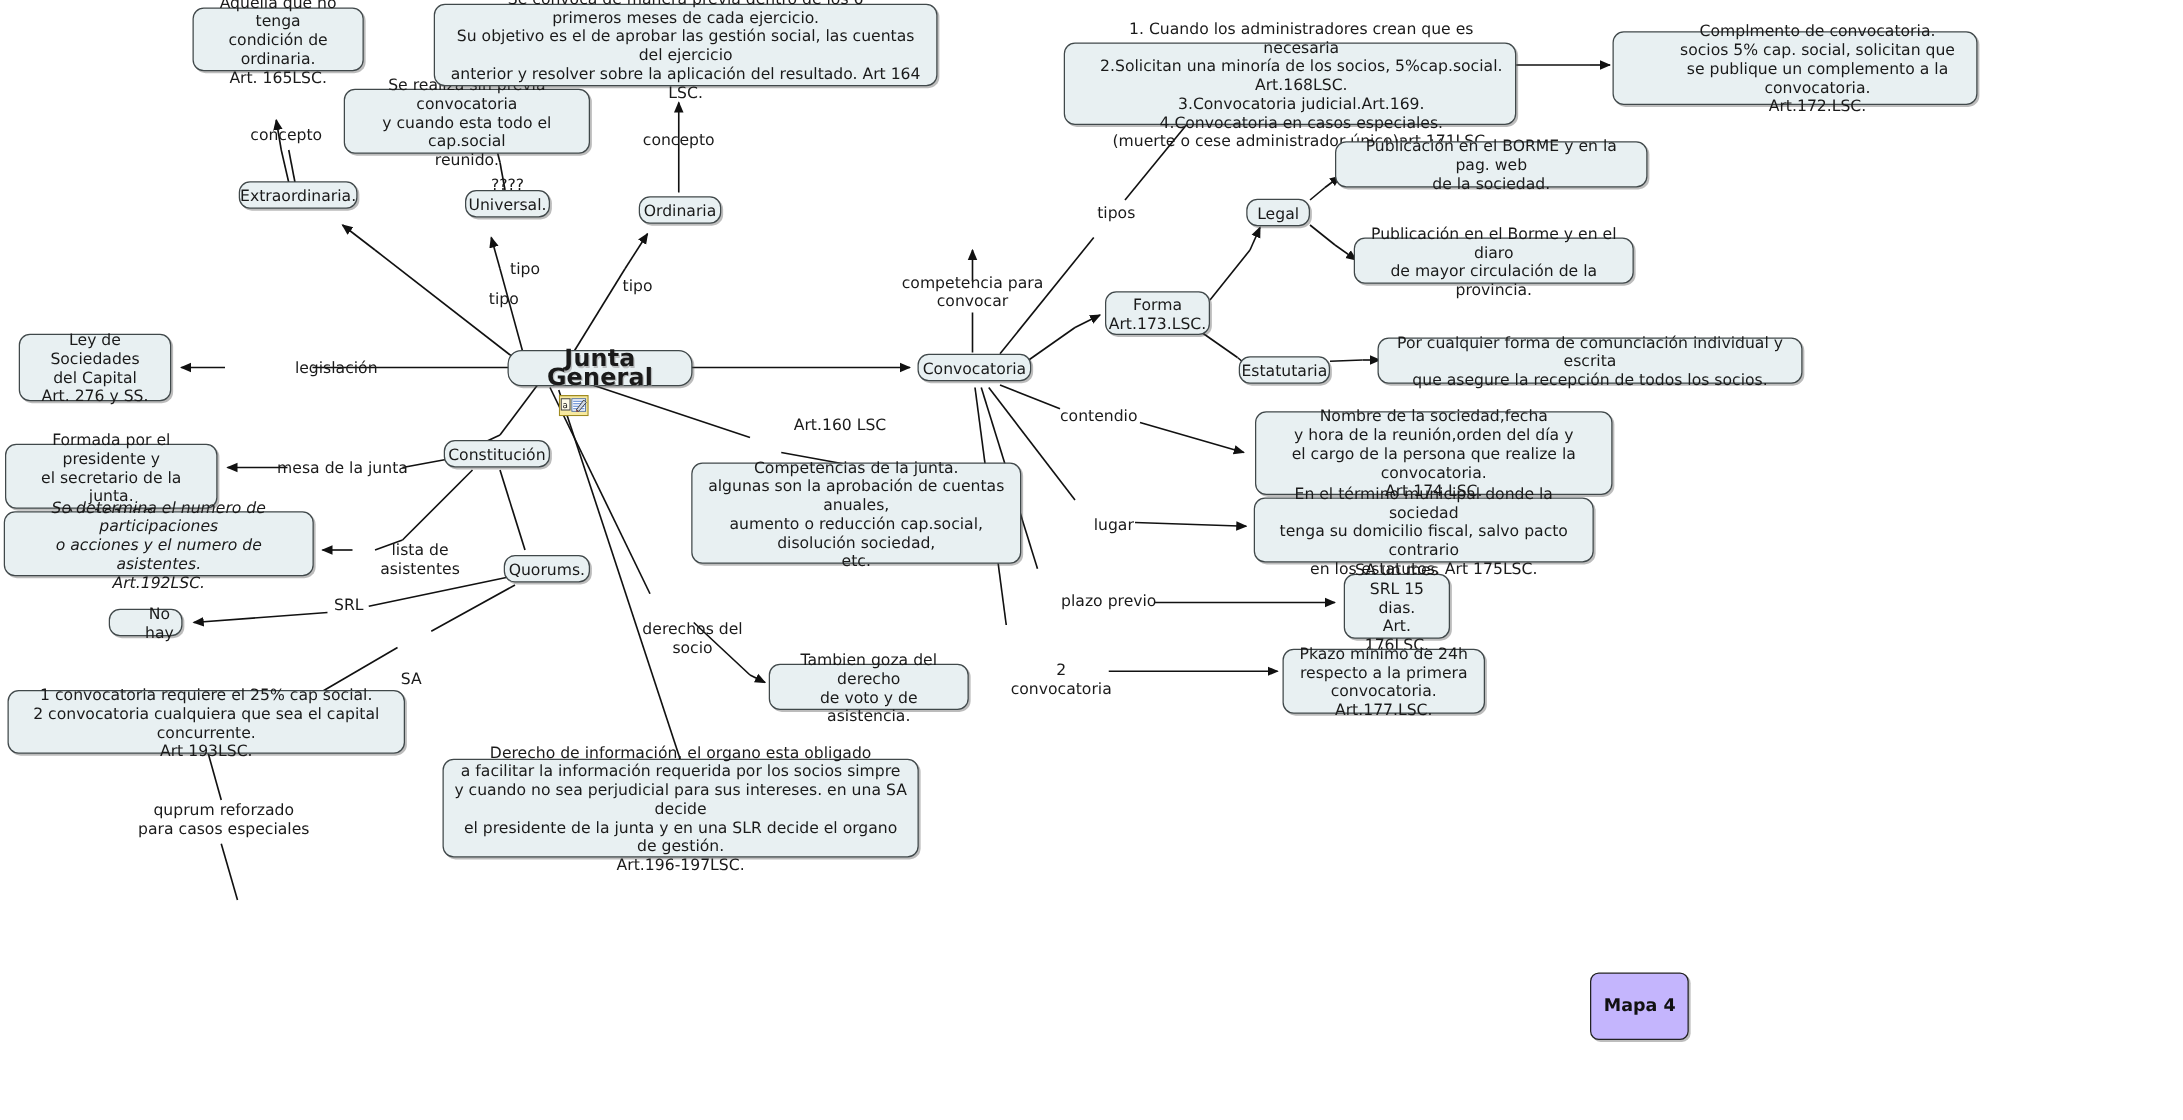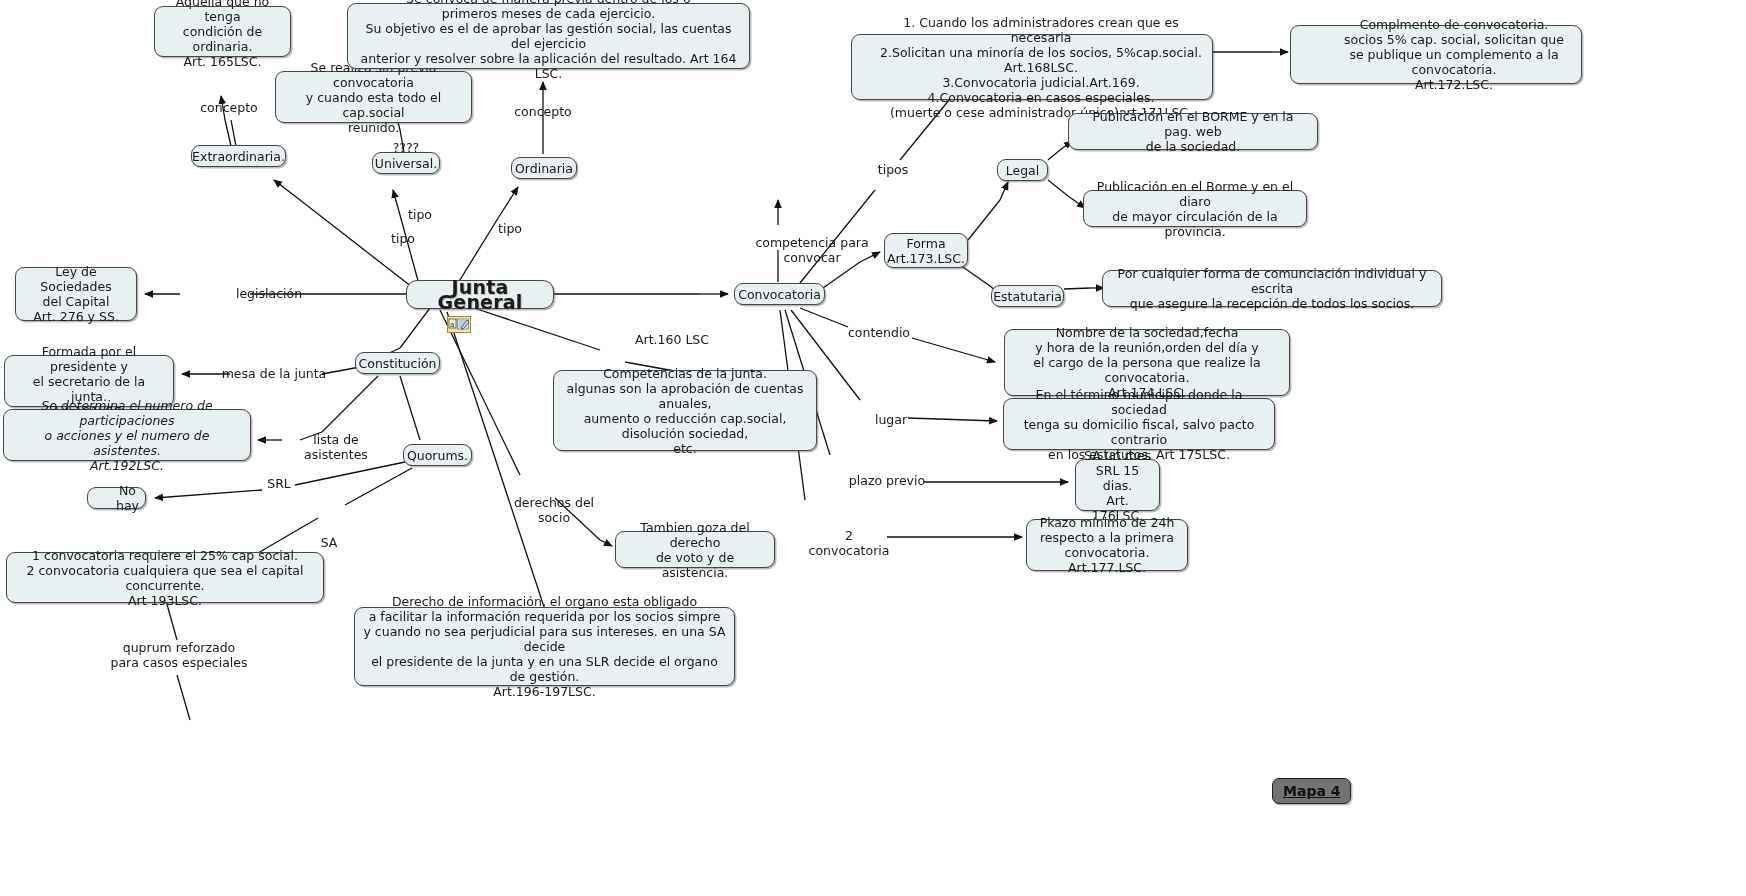--- a/index.html
+++ b/index.html
@@ -51,29 +51,28 @@
     position: absolute;
     font-size: 12.5px;
     line-height: 15px;
     color: #1a1a1a;
     text-align: center;
     white-space: pre-line;
     background: transparent;
   }
   .corner-tag {
     position: absolute;
-    background: #737373;
+    background: #c4b5fd;
     border: 1.5px solid #222;
     border-radius: 7px;
     font-size: 14px;
     font-weight: bold;
-    padding: 4px 10px;
+    padding: 18px 10px;
     color: #111;
     box-shadow: 1.5px 1.5px 0 rgba(90,90,90,0.4);
-    text-decoration: underline;
   }
   .note-icon {
     position: absolute;
     width: 24px;
     height: 17px;
   }
 </style>
 </head>
 <body>
 
@@ -327,21 +326,21 @@
   <div class="edge-label" style="left:316px; top:505px; width:26px;margin-top:30px;">SA</div>
 
   <div class="edge-label" style="left:94px; top:640px; width:170px;">quprum reforzado
 para casos especiales</div>
 
   <div class="edge-label" style="left:627px; top:332px; width:90px;">Art.160 LSC</div>
 
   <div class="edge-label" style="left:508px; top:495px; width:92px;">derechos del
 socio</div>
 
-  <div class="edge-label" style="left:748px; top:218px; width:128px;margin-top:17px;">competencia para
+  <div class="edge-label" style="left:714px; top:218px; width:128px;">competencia para
 convocar</div>
 
   <div class="edge-label" style="left:871px; top:162px; width:44px;">tipos</div>
 
   <div class="edge-label" style="left:845px; top:325px; width:68px;">contendio</div>
 
   <div class="edge-label" style="left:870px; top:412px; width:42px;">lugar</div>
 
   <div class="edge-label" style="left:847px; top:473px; width:80px;">plazo previo</div>
 

